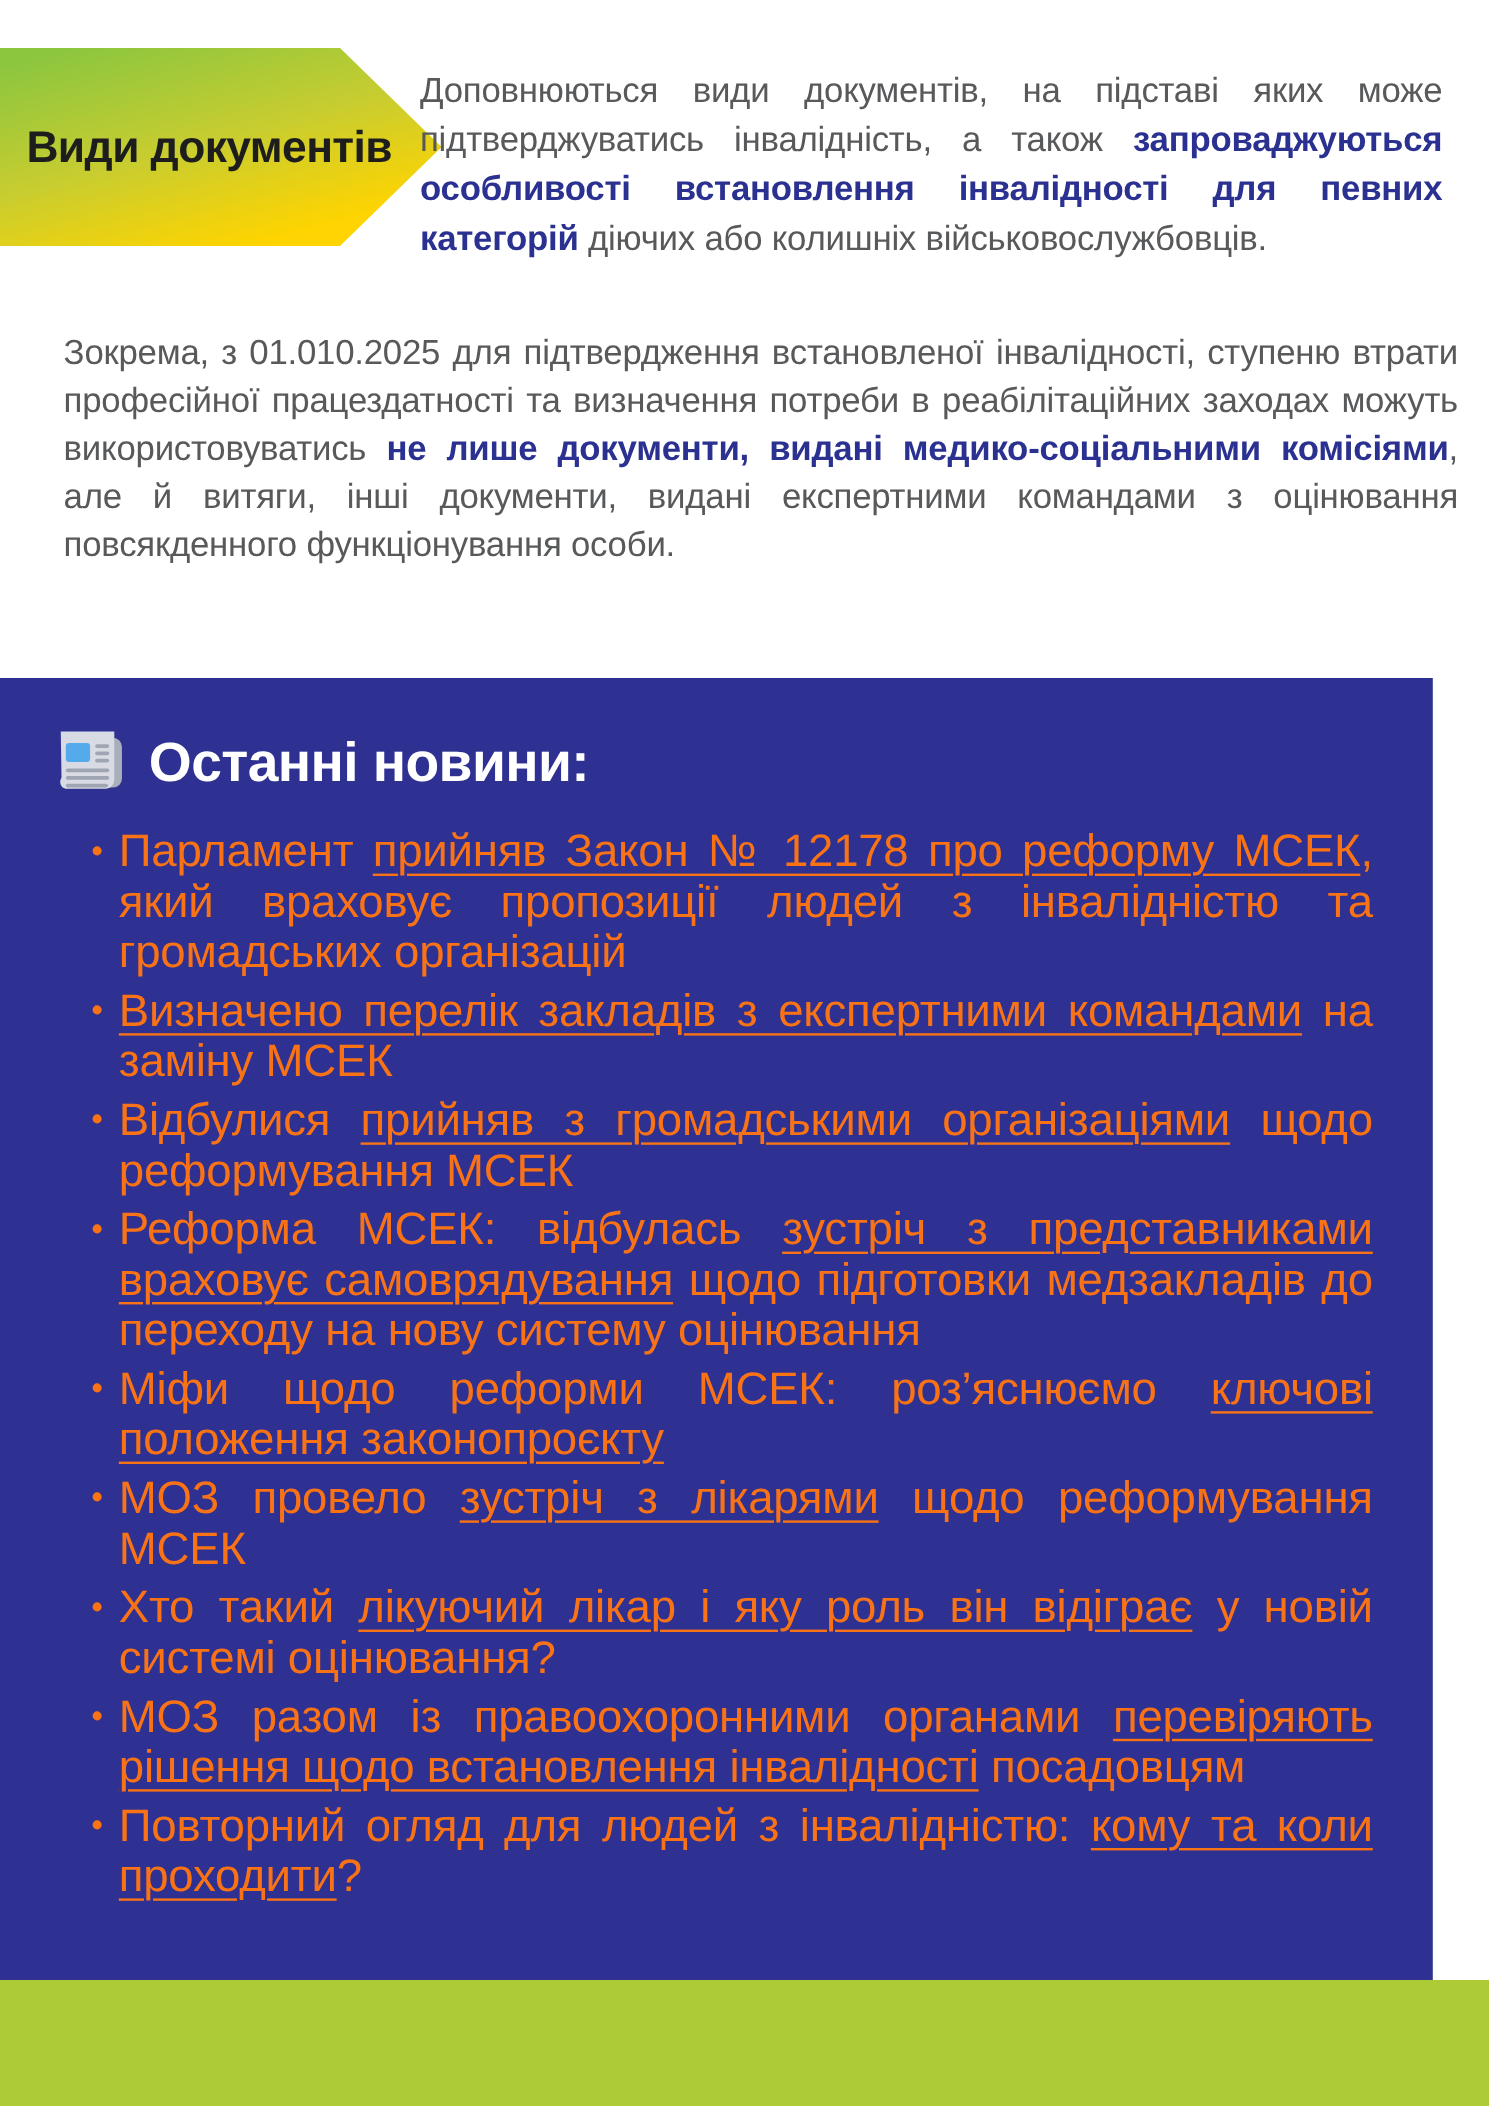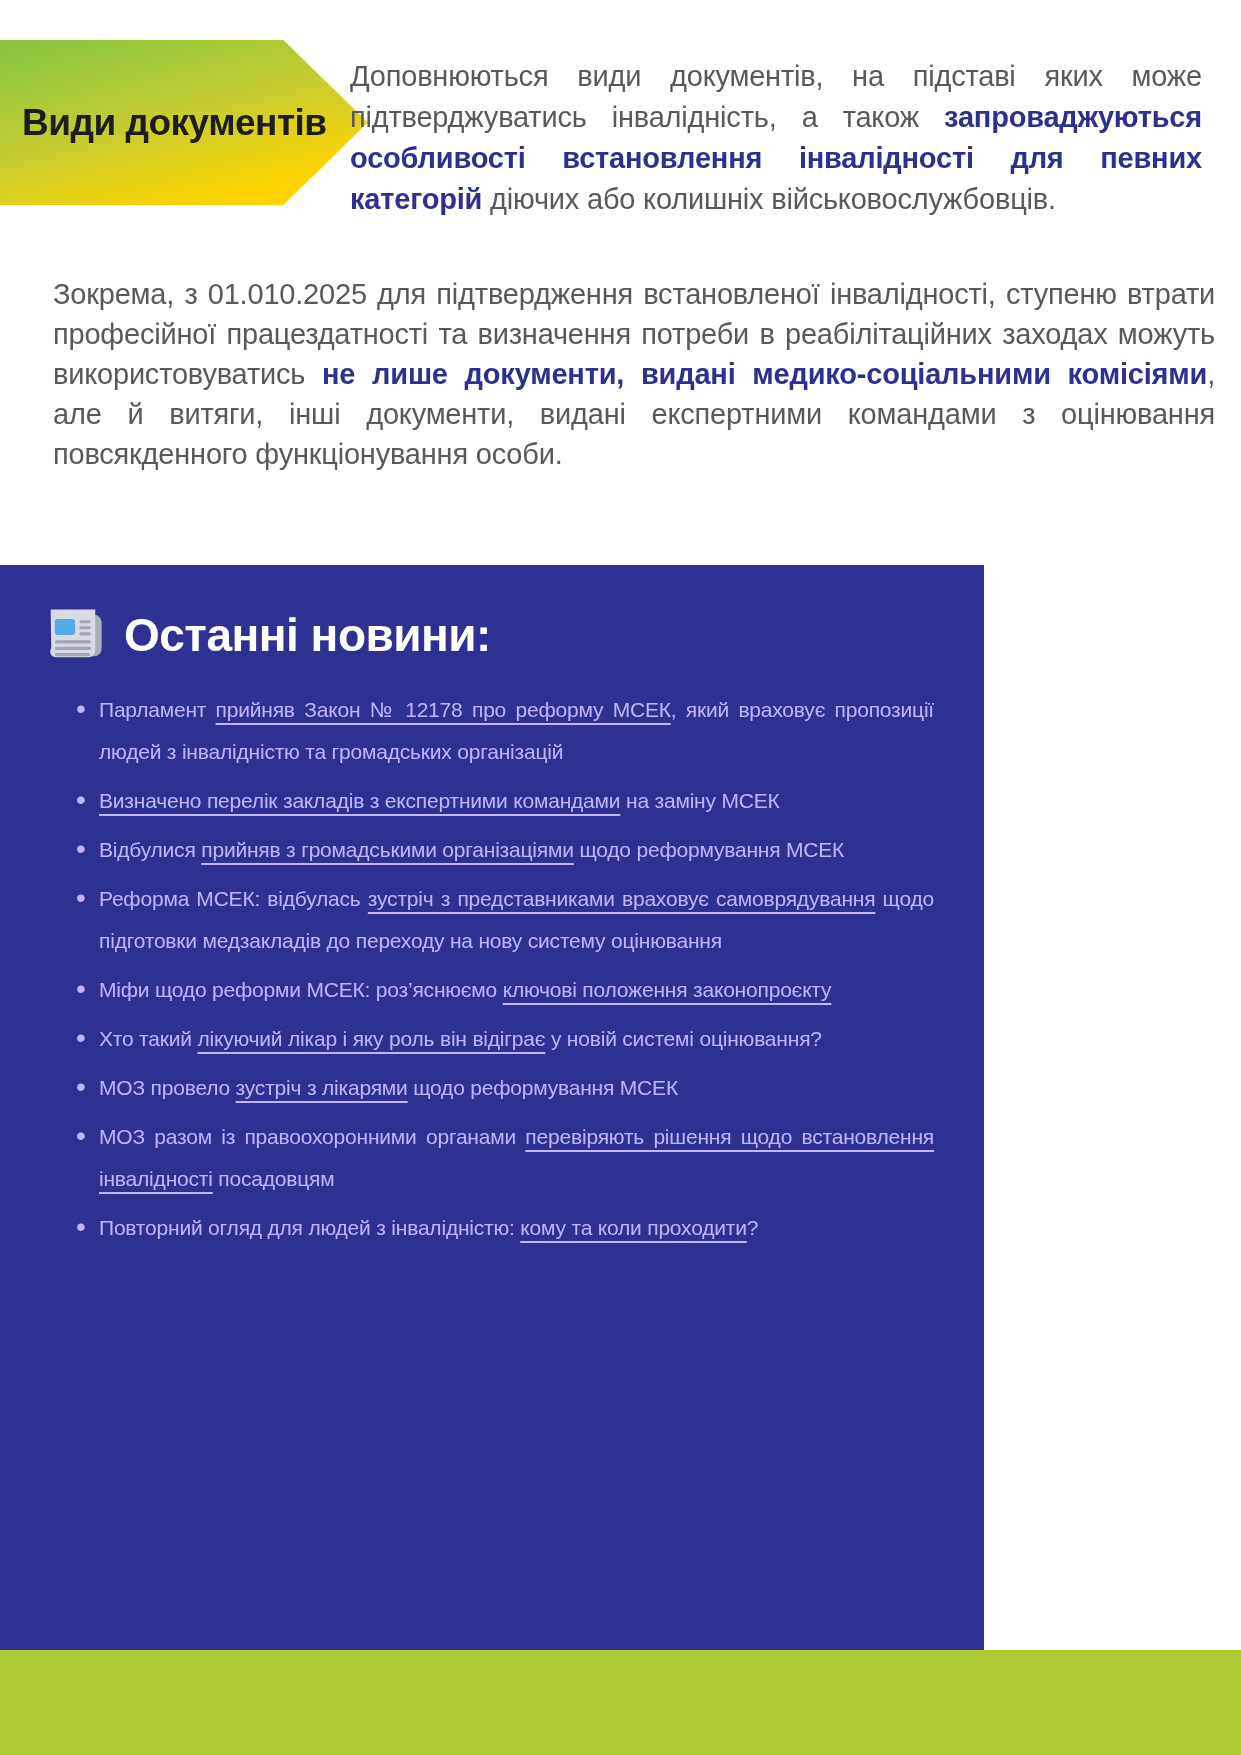--- a/index.html
+++ b/index.html
@@ -31,33 +31,33 @@
   }
   .para2 {
     position:absolute; left:53px; top:245px; width:1162px;
     font-size:29px; line-height:40px; color:var(--gray_text,#58595B);
     text-align:justify; letter-spacing:-0.2px;
   }
   .bold-navy { color:var(--navy_text,#2B3190); font-weight:bold; }
 
   
   .panel {
-    position:absolute; left:0; top:565px; width:984px; height:1085px;
+    position:absolute; left:0; top:565px; width:1194px; height:1085px;
     background:var(--panel,#2E3192);
   }
   .panel-header { display:flex; align-items:center; margin:36px 0 0 40px; }
   .news-icon { width:68px; height:68px; flex:0 0 auto; }
   .panel-title {
     color:#ffffff; font-weight:bold; font-size:46px; margin-left:16px;
     letter-spacing:-0.5px;
   }
   .news-list { list-style:none; margin:20px 50px 0 74px; padding:0; }
   .news-list li {
-    position:relative; padding-left:25px; color:#c4b5fd;
-    font-size:21px; line-height:42px; text-align:justify;
+    position:relative; padding-left:25px; color:#f97316;
+    font-size:38px; line-height:42px; text-align:justify;
     margin-bottom:7px; letter-spacing:-0.2px;
   }
   .news-list li::before {
     content:"\2022"; position:absolute; left:2px; top:-1px; font-size:28px;
   }
   .nlink {
     text-decoration:underline; text-decoration-thickness:2px;
     text-underline-offset:6px; cursor:pointer;
   }
 
@@ -94,22 +94,22 @@
         <rect x="14" y="49" width="33" height="3" rx="1.5" fill="#9FA5B2"></rect>
       </svg>
       <span class="panel-title">Останні новини:</span>
     </div>
     <ul class="news-list">
         <li><span>Парламент </span><span class="nlink">прийняв Закон № 12178 про реформу МСЕК</span><span>, який враховує пропозиції людей з інвалідністю та громадських організацій</span></li>
         <li><span class="nlink">Визначено перелік закладів з експертними командами</span><span> на заміну МСЕК</span></li>
         <li><span>Відбулися </span><span class="nlink">прийняв з громадськими організаціями</span><span> щодо реформування МСЕК</span></li>
         <li><span>Реформа МСЕК: відбулась </span><span class="nlink">зустріч з представниками враховує самоврядування</span><span> щодо підготовки медзакладів до переходу на нову систему оцінювання</span></li>
         <li><span>Міфи щодо реформи МСЕК: роз’яснюємо </span><span class="nlink">ключові положення законопроєкту</span></li>
+        <li><span>МОЗ провело </span><span class="nlink">зустріч з лікарями</span><span> щодо реформування МСЕК</span></li>
         <li><span>Хто такий </span><span class="nlink">лікуючий лікар і яку роль він відіграє</span><span> у новій системі оцінювання?</span></li>
-        <li><span>МОЗ провело </span><span class="nlink">зустріч з лікарями</span><span> щодо реформування МСЕК</span></li>
         <li><span>МОЗ разом із правоохоронними органами </span><span class="nlink">перевіряють рішення щодо встановлення інвалідності</span><span> посадовцям</span></li>
         <li><span>Повторний огляд для людей з інвалідністю: </span><span class="nlink">кому та коли проходити</span><span>?</span></li>
       </ul>
   </div>
 
   <div class="green-strip"></div>
 
 </div>
 
 </body></html>

